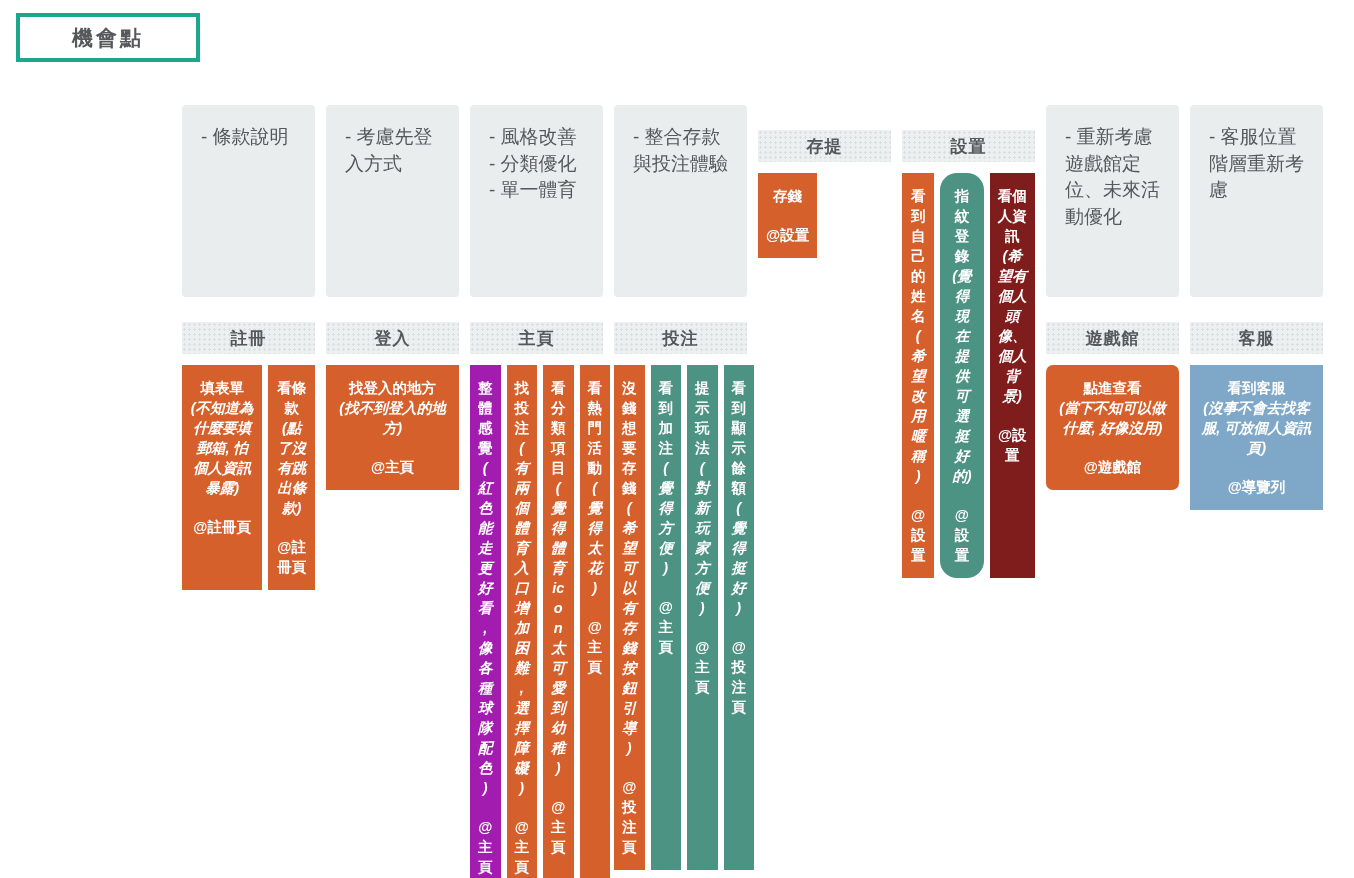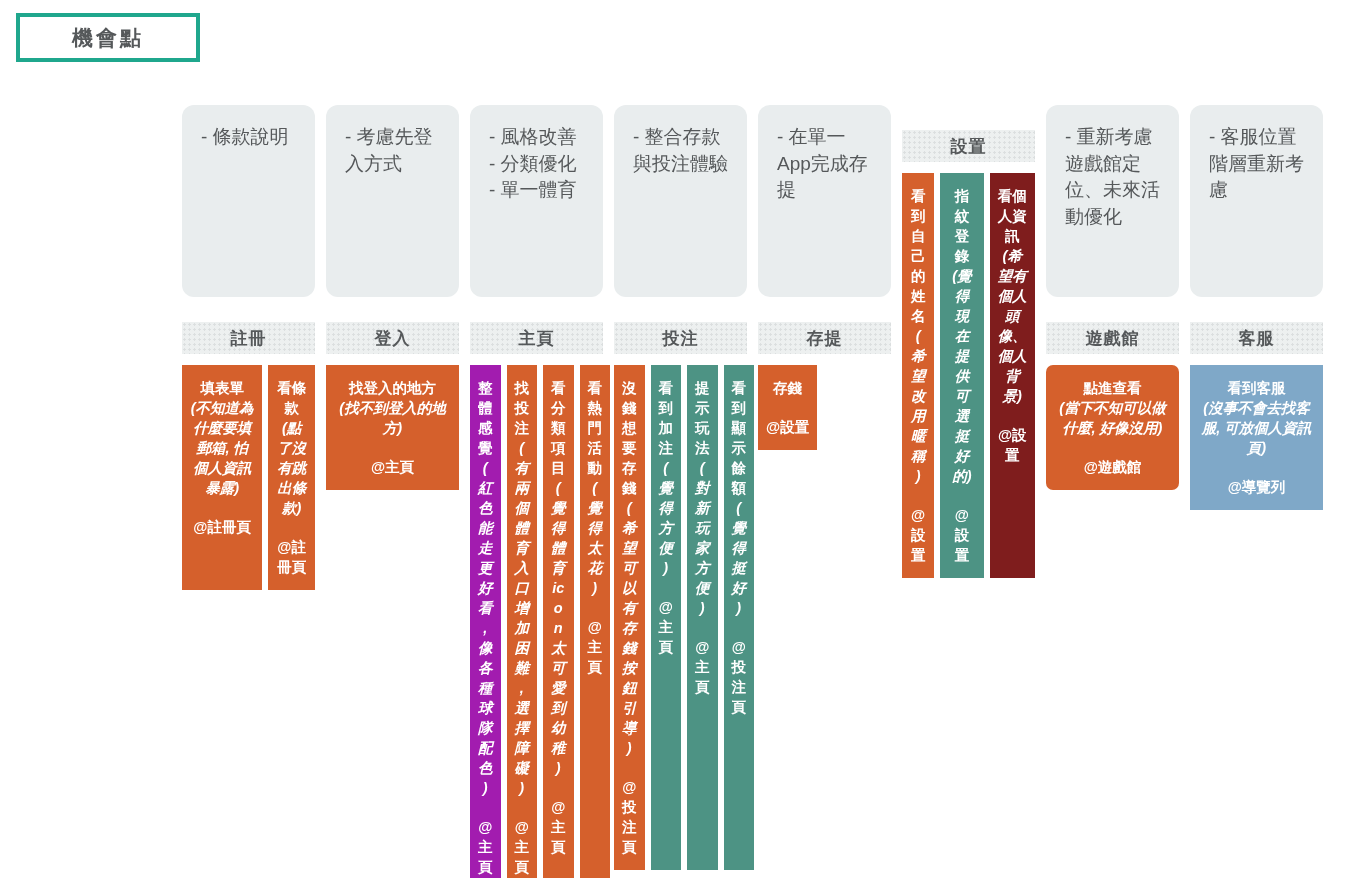--- a/index.html
+++ b/index.html
@@ -11,21 +11,21 @@
   .board{position:relative;width:1354px;height:878px;overflow:hidden;background:#fff;}
   .title-box{
     position:absolute;left:16px;top:13px;width:176px;height:41px;
     border:4px solid #1FA78D;background:#fff;
     display:flex;align-items:center;justify-content:center;
     font-size:21px;font-weight:bold;color:#55585A;letter-spacing:3px;
   }
   .columns{position:absolute;left:182px;top:105px;display:flex;gap:11px;}
   .column{width:133px;display:flex;flex-direction:column;flex:0 0 133px;}
   .opp{
-    height:192px;box-sizing:border-box;border-radius:12px;
+    height:192px;box-sizing:border-box;border-radius:4px;
     background:#E9EDEE;padding:19px 16px 0 19px;
     font-size:19px;line-height:1.4;font-weight:500;color:#55585A;
     overflow:hidden;
   }
   .opp-line{word-break:break-word;}
   .header{
     margin-top:25px;height:32px;flex:0 0 32px;
     background:#EDF0F0;
     background-image:radial-gradient(rgba(110,120,125,0.14) 1px, transparent 1.2px);
     background-size:5px 5px;
@@ -133,40 +133,37 @@
             <div class="loc">@主頁</div>
           </div>
           <div class="card" style="background: rgb(77, 147, 132);">
             <div class="card-title">看到顯示餘額</div>
             <div class="note">(覺得挺好)</div>
             <div class="loc">@投注頁</div>
           </div>
         </div>
       </div>
       <div class="column">
-        <div class="opp" style="background: rgb(233, 237, 238);">
-          <div class="opp-line">- 在單一App完成存提</div>
-        </div>
         <div class="header">存提</div>
         <div class="cards">
           <div class="card" style="background: rgb(213, 96, 44);">
             <div class="card-title">存錢</div>
             <div class="loc">@設置</div>
           </div>
         </div>
       </div>
       <div class="column">
         <div class="header">設置</div>
         <div class="cards">
           <div class="card" style="background: rgb(213, 96, 44);">
             <div class="card-title">看到自己的姓名</div>
             <div class="note">(希望改用暱稱)</div>
             <div class="loc">@設置</div>
           </div>
-          <div class="card" style="background: rgb(77, 147, 132);">
+          <div class="card" style="background: rgb(77, 147, 132); border-radius: 17px;">
             <div class="card-title">指紋登錄</div>
             <div class="note">(覺得現在提供可選挺好的)</div>
             <div class="loc">@設置</div>
           </div>
           <div class="card" style="background: #7f1d1d;">
             <div class="card-title">看個人資訊</div>
             <div class="note">(希望有個人頭像、個人背景)</div>
             <div class="loc">@設置</div>
           </div>
         </div>

